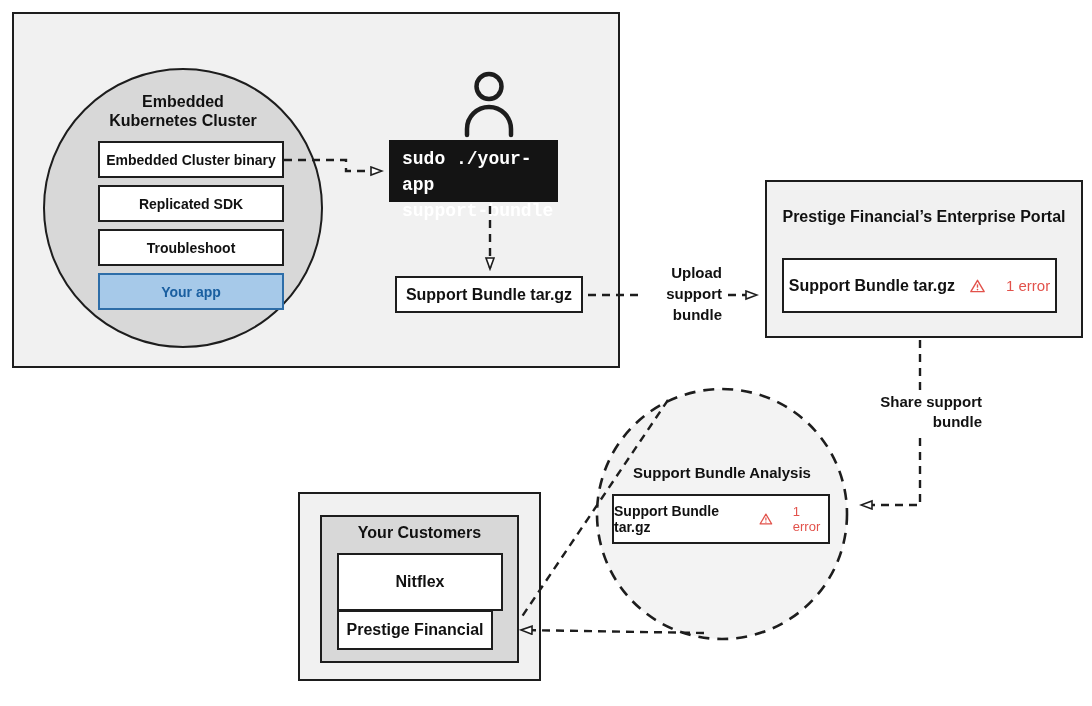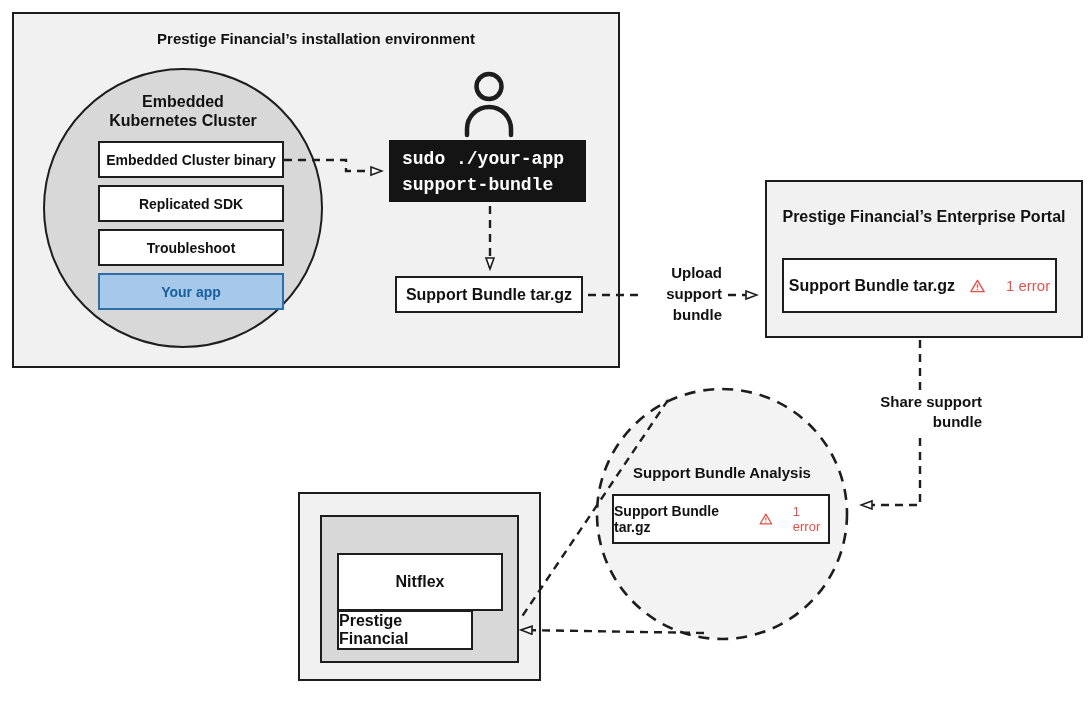--- a/index.html
+++ b/index.html
@@ -27,21 +27,21 @@
     border:2px solid var(--line_black);border-radius:50%;}
   #cluster-title{left:43px;top:92px;width:280px;font-size:16px;line-height:19px;}
   .component{left:98px;width:186px;height:37px;font-size:14px;}
   #comp-0{top:141px;}
   #comp-1{top:185px;}
   #comp-2{top:229px;}
   #your-app{left:98px;top:273px;width:186px;height:37px;background:var(--app_blue_fill);
     border:2px solid var(--app_blue_border);color:var(--app_blue_text);
     display:flex;align-items:center;justify-content:center;font-weight:bold;font-size:14px;}
   #person{left:460px;top:70px;}
-  #terminal{left:389px;top:140px;width:197px;height:62px;background:var(--terminal_bg);
+  #terminal{left:389px;top:140px;width:169px;height:62px;background:var(--terminal_bg);
     color:#fff;font-family:"Liberation Mono",monospace;font-weight:bold;font-size:18px;
     line-height:26px;padding:6px 0 0 13px;}
   #bundle-file{left:395px;top:276px;width:188px;height:37px;font-size:16px;}
   
   #ent-portal{left:765px;top:180px;width:318px;height:158px;}
   #ent-title{left:765px;top:208px;width:318px;font-size:16px;}
   #ent-bundle{left:782px;top:258px;width:275px;height:55px;gap:14px;font-size:16px;}
   
   .err{display:flex;align-items:center;gap:20px;color:var(--error_red);font-weight:normal;}
   .err-lg{font-size:15px;}
@@ -54,31 +54,30 @@
   
   #analysis-title{left:612px;top:464px;width:220px;font-size:15px;z-index:6;}
   #analysis-bundle{left:612px;top:494px;width:218px;height:50px;gap:8px;font-size:14px;z-index:6;}
   
   #vendor-label{left:323px;top:463px;width:200px;font-size:16px;}
   #vendor-portal{left:298px;top:492px;width:243px;height:189px;}
   #customers-box{left:320px;top:515px;width:199px;height:148px;background:var(--mid_gray);
     border:2px solid var(--line_black);}
   #customers-title{left:320px;top:524px;width:199px;font-size:16px;}
   #cust-0{left:337px;top:553px;width:166px;height:58px;font-size:16px;}
-  #cust-1{left:337px;top:610px;width:136px;height:40px;font-size:16px;}
+  #cust-1{left:337px;top:610px;width:156px;height:40px;font-size:16px;}
   #overlay{position:absolute;left:0;top:0;z-index:4;pointer-events:none;}
   svg .connector{fill:none;stroke:#1d1d1d;stroke-width:2.4;stroke-dasharray:8 6;}
 </style>
 </head>
 <body>
 
 <div id="stage">
 
   <div id="install-env" class="abs panel"></div>
-  <div id="install-title" class="abs bold-label">Prestige Financial’s installation environment</div>
 
   <div id="cluster-circle" class="abs"></div>
   <div id="cluster-title" class="abs bold-label">
     <span style="display:block;">Embedded</span>
     <span style="display:block;">Kubernetes Cluster</span>
   </div>
 
   <div id="comp-0" class="abs whitebox component">Embedded Cluster binary</div>
   <div id="comp-1" class="abs whitebox component">Replicated SDK</div>
   <div id="comp-2" class="abs whitebox component">Troubleshoot</div>
@@ -143,16 +142,17 @@
         <path d="M12 3.5 L22 20.5 H2 Z" fill="none" stroke="#e2524b" stroke-width="2.1" stroke-linejoin="round"></path>
         <line x1="12" y1="9.5" x2="12" y2="14.5" stroke="#e2524b" stroke-width="2.1"></line>
         <circle cx="12" cy="17.4" r="1.25" fill="#e2524b"></circle>
       </svg>
       <span>1 error</span>
     </span>
   </div>
 
   <div id="vendor-portal" class="abs panel"></div>
   <div id="customers-box" class="abs"></div>
+  <div id="customers-title" class="abs bold-label">Your Customers</div>
   <div id="cust-0" class="abs whitebox">Nitflex</div>
   <div id="cust-1" class="abs whitebox">Prestige Financial</div>
 
 </div>
 
 </body></html>

